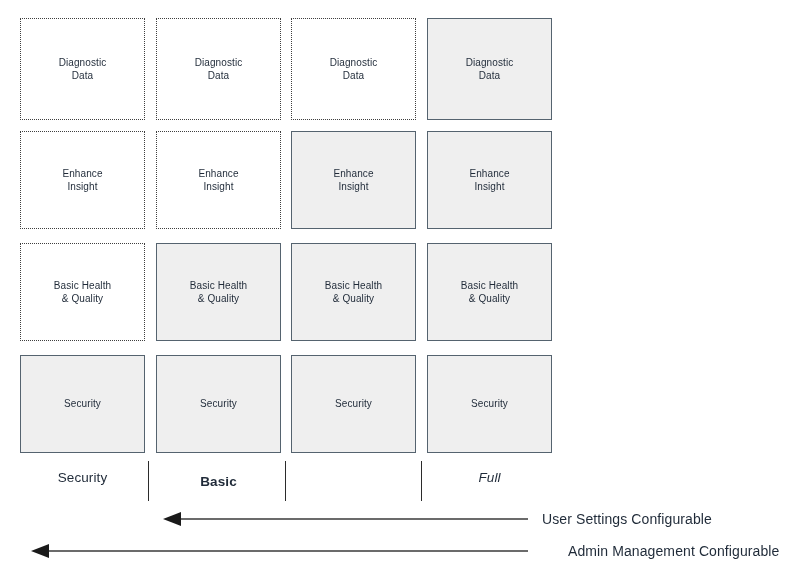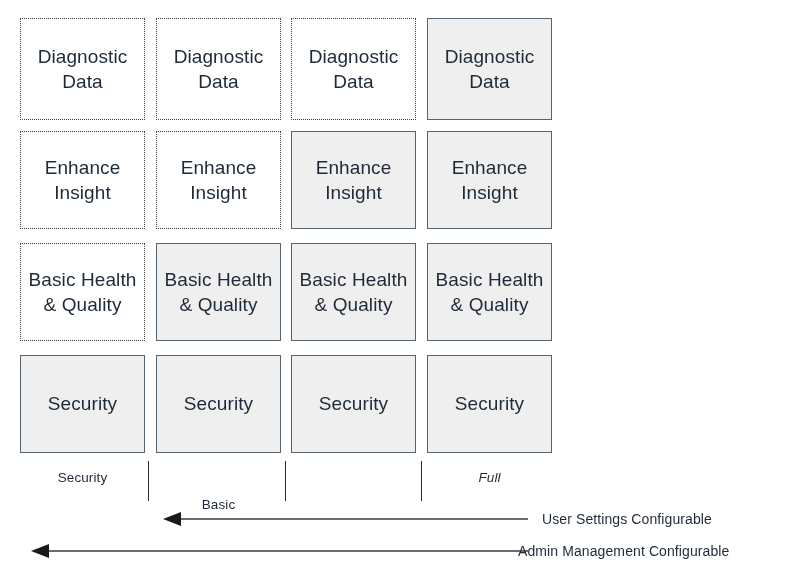--- a/index.html
+++ b/index.html
@@ -25,21 +25,21 @@
   }
 
   
   .cell {
     position: absolute;
     box-sizing: border-box;
     display: flex;
     align-items: center;
     justify-content: center;
     text-align: center;
-    font-size: 19px;
+    font-size: 10px;
     line-height: 1.32;
     letter-spacing: 0.1px;
     color: #1f2a38;
     white-space: pre-line;
   }
   .cell.filled {
     background: #efefef;
     border: 1.4px solid #55636f;
   }
   .cell.empty {
@@ -113,36 +113,36 @@
 &amp; Quality</div>
   <div class="cell filled" style="left:427px; top:243px; width:125px; height:98px;">Basic Health
 &amp; Quality</div>
 
   <div class="cell filled" style="left:20px;  top:355px; width:125px; height:98px;">Security</div>
   <div class="cell filled" style="left:156px; top:355px; width:125px; height:98px;">Security</div>
   <div class="cell filled" style="left:291px; top:355px; width:125px; height:98px;">Security</div>
   <div class="cell filled" style="left:427px; top:355px; width:125px; height:98px;">Security</div>
 
   <div class="col-label" style="left:20px;  top:463px; width:125px; height:28px;">Security</div>
-  <div class="col-label" style="left:156px; top:490px; width:125px; height:28px;">Basic</div>
+  <div class="col-label" style="left:156px; top:467px; width:125px; height:28px;font-weight:bold;">Basic</div>
   <div class="col-label" style="left:427px; top:463px; width:125px; height:28px;font-style:italic;">Full</div>
 
   <div class="col-divider" style="left:148px; top:461px; height:40px;"></div>
   <div class="col-divider" style="left:285px; top:461px; height:40px;"></div>
   <div class="col-divider" style="left:421px; top:461px; height:40px;"></div>
 
   <svg id="arrows" viewBox="0 0 804 577">
 
     <g>
       <line x1="177" y1="519" x2="528" y2="519" stroke="#3a3a3a" stroke-width="1.4"></line>
       <polygon points="163,519 181,512 181,526" fill="#1a1a1a"></polygon>
     </g>
 
     <g>
       <line x1="45" y1="551" x2="528" y2="551" stroke="#3a3a3a" stroke-width="1.4"></line>
       <polygon points="31,551 49,544 49,558" fill="#1a1a1a"></polygon>
     </g>
   </svg>
 
   <div class="arrow-label" style="left:542px; top:511px;">User Settings Configurable</div>
-  <div class="arrow-label" style="left:518px; top:543px;">Admin Management Configurable</div>
+  <div class="arrow-label" style="left:568px; top:543px;">Admin Management Configurable</div>
 
 </div>
 
 </body></html>

